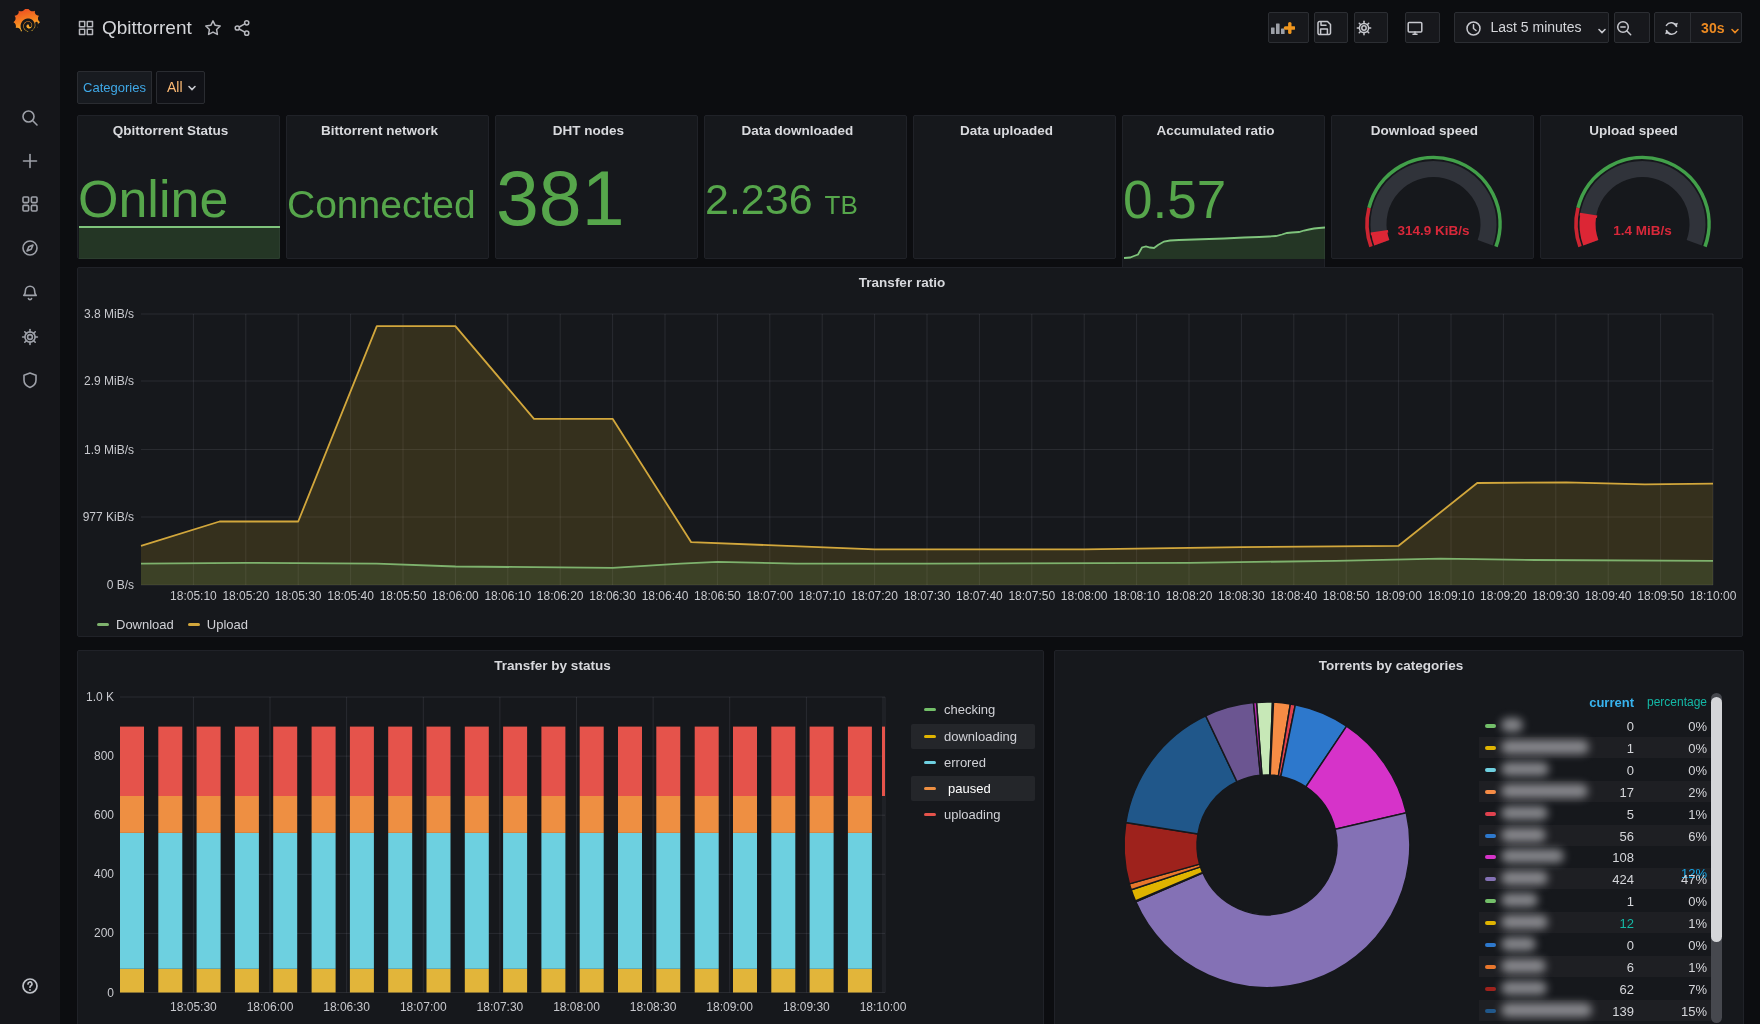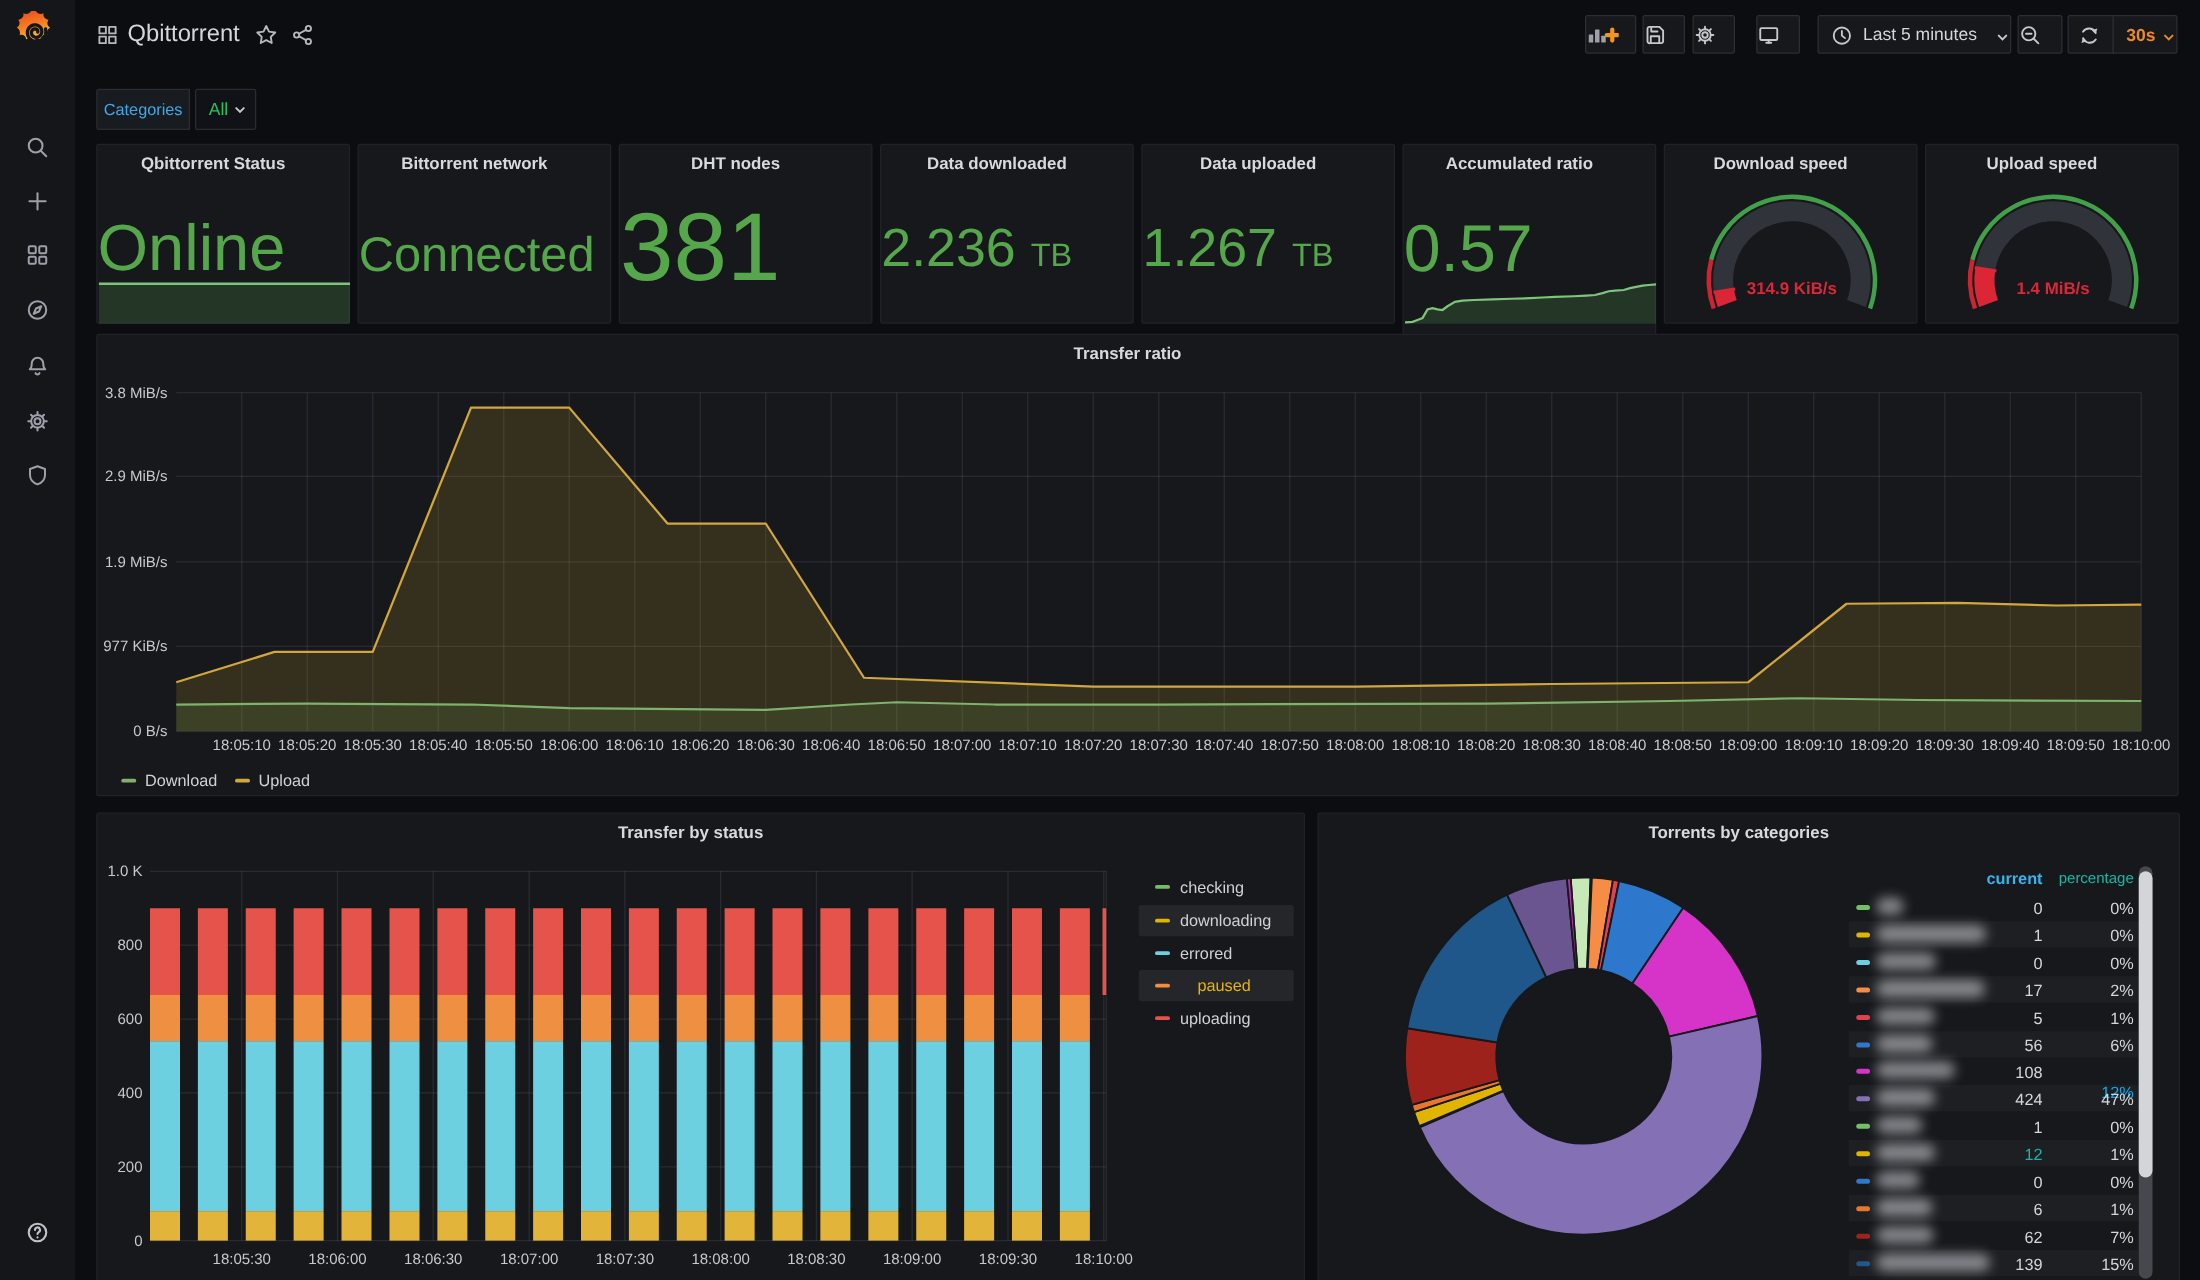--- a/index.html
+++ b/index.html
@@ -209,21 +209,21 @@
       </svg></span>
     <span style="display:inline-block;width:1px;height:30px;background:#2c2e33;margin-left:8px"></span>
     <span style="margin:7px 0 0 9px;font-size:14px;font-weight:700;color:#ec8a22">30s</span>
     <span style="margin:10px 0 0 3px"><svg width="12" height="12" viewBox="0 0 12 12">
         <g fill="none" stroke="#ec8a22" stroke-width="1.6" stroke-linecap="round">
           <path d="M3 4.5 L6 7.5 L9 4.5"></path>
         </g>
       </svg></span>
   </div>
 <div style="position:absolute;left:77px;top:71px;width:75px;height:33px;background:#181b20;border:1px solid #2a2c31;border-radius:2px 0 0 2px;text-align:center;line-height:31px;font-size:13px;font-weight:500;color:#3fa9e8">Categories</div>
-<div style="position:absolute;left:156px;top:71px;width:49px;height:33px;background:#111217;border:1px solid #2a2c31;border-radius:2px;line-height:31px;font-size:14px;color:#22c55e"><span style="margin-left:10px">All</span><span style="position:absolute;right:6px;top:10px;line-height:0"><svg width="12" height="12" viewBox="0 0 12 12">
+<div style="position:absolute;left:156px;top:71px;width:49px;height:33px;background:#111217;border:1px solid #2a2c31;border-radius:2px;line-height:31px;font-size:14px;color:#fdba74"><span style="margin-left:10px">All</span><span style="position:absolute;right:6px;top:10px;line-height:0"><svg width="12" height="12" viewBox="0 0 12 12">
         <g fill="none" stroke="#c7c8ce" stroke-width="1.6" stroke-linecap="round">
           <path d="M3 4.5 L6 7.5 L9 4.5"></path>
         </g>
       </svg></span></div>
 
 <div class="panel" style="left:77px;top:115px;width:203px;height:144px">
     <div class="ptitle" style="width:203px">Qbittorrent Status</div>
     <svg width="201" height="144" viewBox="0 0 201 144" style="position:absolute;left:1px;top:0">
       <rect x="0" y="112" width="201" height="31" fill="rgba(86,166,75,0.22)"></rect>
       <line x1="0" y1="111" x2="201" y2="111" stroke="#7fc47c" stroke-width="2"></line>
@@ -237,21 +237,20 @@
 <div class="panel" style="left:495px;top:115px;width:203px;height:144px">
     <div class="ptitle" style="width:203px">DHT nodes</div>
     <div class="bigval" style="top:44px;font-size:77px">381</div>
   </div>
 <div class="panel" style="left:704px;top:115px;width:203px;height:144px">
     <div class="ptitle" style="width:203px">Data downloaded</div>
     <div class="bigval" style="top:62px;font-size:43px">2.236 <span style="font-size:26px">TB</span></div>
   </div>
 <div class="panel" style="left:913px;top:115px;width:203px;height:144px">
     <div class="ptitle" style="width:203px">Data uploaded</div>
-    <div class="bigval" style="top:62px;font-size:43px">1.267 <span style="font-size:26px">TB</span></div>
   </div>
 <div class="panel" style="left:1122px;top:115px;width:203px;height:168px">
     <div class="ptitle" style="width:203px">Accumulated ratio</div>
     <svg width="201" height="144" viewBox="0 0 201 144" style="position:absolute;left:1px;top:0">
       <polygon points="0,143 0,142 6,141.5 10,140 14,138.5 18,131.5 22,130.5 26,131.5 30,132 34,129 40,125.5 46,124.5 55,124 70,123.5 85,123 100,122.5 110,122 120,121.5 135,121 145,120.5 152,120 158,118.5 163,117 168,116.5 175,116 180,114.5 185,113.5 190,112.5 195,112 201,111.5 201,143" fill="rgba(86,166,75,0.22)"></polygon>
       <polyline points="0,142 6,141.5 10,140 14,138.5 18,131.5 22,130.5 26,131.5 30,132 34,129 40,125.5 46,124.5 55,124 70,123.5 85,123 100,122.5 110,122 120,121.5 135,121 145,120.5 152,120 158,118.5 163,117 168,116.5 175,116 180,114.5 185,113.5 190,112.5 195,112 201,111.5" fill="none" stroke="#7fc47c" stroke-width="1.8"></polyline>
     </svg>
     <div class="bigval" style="top:57px;font-size:53px">0.57</div>
   </div>
 <div class="panel" style="left:1331px;top:115px;width:203px;height:144px">
@@ -489,21 +488,21 @@
     <div style="position:absolute;left:833px;top:73px;width:124px;height:25px;background:rgba(204,204,220,0.08);border-radius:2px;">
       <span style="position:absolute;left:13px;top:11px;width:12px;height:3px;border-radius:2px;background:#e0b400"></span>
       <span style="position:absolute;left:33px;top:4.5px;font-size:13px;color:#d0d1d6">downloading</span>
     </div>
     <div style="position:absolute;left:833px;top:99px;width:124px;height:25px;">
       <span style="position:absolute;left:13px;top:11px;width:12px;height:3px;border-radius:2px;background:#6ed0e0"></span>
       <span style="position:absolute;left:33px;top:4.5px;font-size:13px;color:#d0d1d6">errored</span>
     </div>
     <div style="position:absolute;left:833px;top:125px;width:124px;height:25px;background:rgba(204,204,220,0.08);border-radius:2px;">
       <span style="position:absolute;left:13px;top:11px;width:12px;height:3px;border-radius:2px;background:#ee8f42"></span>
-      <span style="position:absolute;left:47px;top:4.5px;font-size:13px;color:#eab308">paused</span>
+      <span style="position:absolute;left:37px;top:4.5px;font-size:13px;color:#ffffff">paused</span>
     </div>
     <div style="position:absolute;left:833px;top:151px;width:124px;height:25px;">
       <span style="position:absolute;left:13px;top:11px;width:12px;height:3px;border-radius:2px;background:#e5534b"></span>
       <span style="position:absolute;left:33px;top:4.5px;font-size:13px;color:#d0d1d6">uploading</span>
     </div>
   </div>
 <div class="panel" style="left:1054px;top:650px;width:690px;height:378px">
     <div class="ptitle" style="width:690px">Torrents by categories</div>
     <svg width="690" height="378" viewBox="0 0 690 378" style="position:absolute;left:0;top:0">
       <path d="M201.5 51.4 A143 143 0 0 1 217.5 51.1 L214.7 124.1 A70 70 0 0 0 206.9 124.2 Z" fill="#c7e8b7" stroke="#16181c" stroke-width="1.5"></path>

